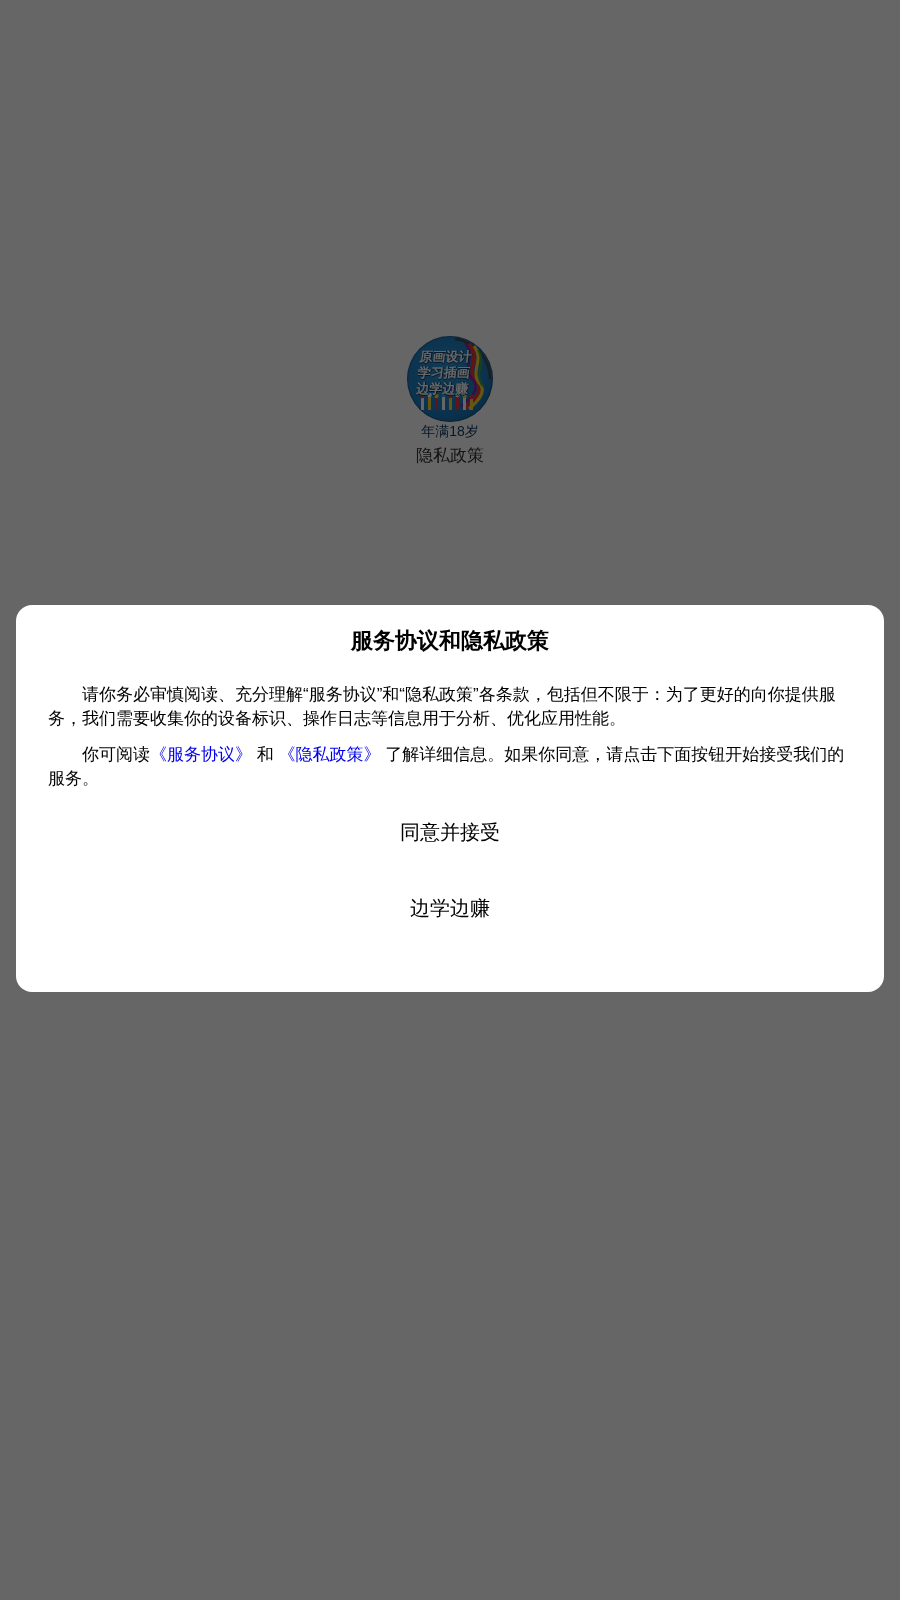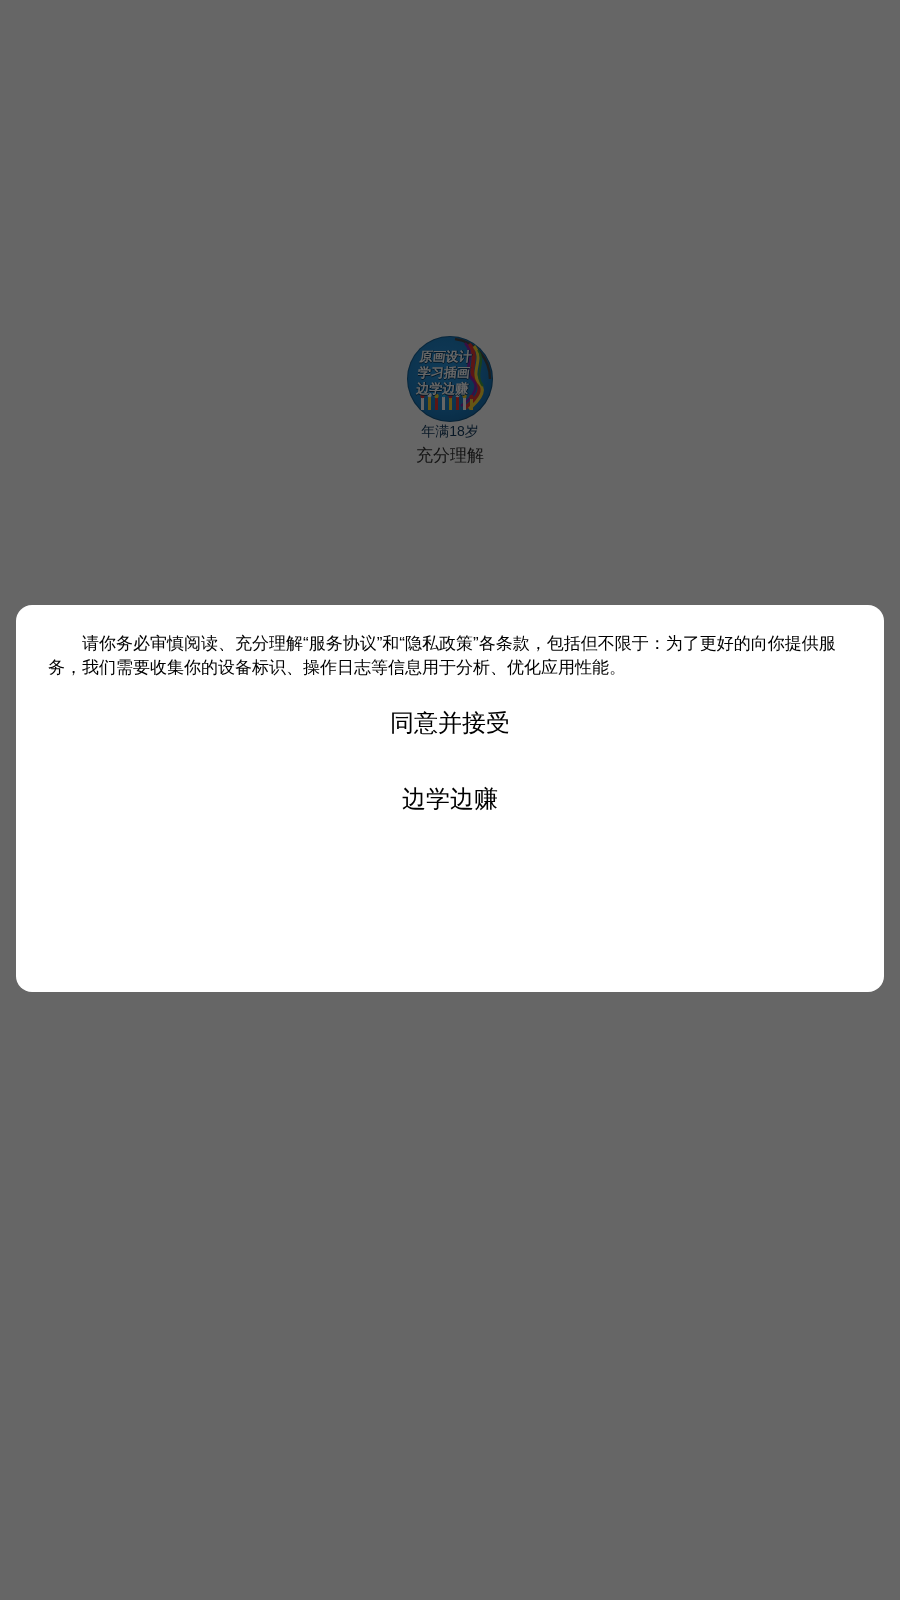--- a/index.html
+++ b/index.html
@@ -104,22 +104,22 @@
   .tos-link {
     text-decoration: none;
     cursor: pointer;
   }
   .dlg-btn {
     display: block;
     margin: 0 auto;
     padding: 0;
     background: none;
     border: none;
-    font-family: Liberation Serif, serif;
-    font-size: 24px;
+    font-family: Liberation Mono, monospace;
+    font-size: 20px;
     line-height: 48px;
     color: #000000;
     cursor: pointer;
     text-align: right;
   }
   .btn-agree    { margin-top: 19px; }
   .btn-disagree { margin-top: 28px; }
 </style>
 </head>
 <body>
@@ -156,26 +156,28 @@
           <circle cx="64.5" cy="61" r="2.2" fill="#e53935"></circle>
         </g>
       </svg>
       <div class="icon-text">
         <div class="line">原画设计</div>
         <div class="line">学习插画</div>
         <div class="line">边学边赚</div>
       </div>
     </div>
     <div class="age-label">年满18岁</div>
-    <div class="app-name">充分理解</div>
+    <div class="app-name">隐私政策</div>
   </div>
 
   <div class="scrim" style="background: rgba(0, 0, 0, 0.6);"></div>
 
   <div class="dialog">
+    <div class="dialog-title">服务协议和隐私政策</div>
     <div class="dialog-body">
       <p>请你务必审慎阅读、充分理解“服务协议”和“隐私政策”各条款，包括但不限于：为了更好的向你提供服务，我们需要收集你的设备标识、操作日志等信息用于分析、优化应用性能。</p>
+      <p><span>你可阅读</span><a class="tos-link" style="color: rgb(0, 0, 238);">《服务协议》</a><span> 和 </span><a class="tos-link" style="color: rgb(0, 0, 238);">《隐私政策》</a><span> 了解详细信息。如果你同意，请点击下面按钮开始接受我们的服务。</span></p>
     </div>
     <button class="dlg-btn btn-agree">同意并接受</button>
     <button class="dlg-btn btn-disagree">边学边赚</button>
   </div>
 
 </div>
 
 </body></html>

